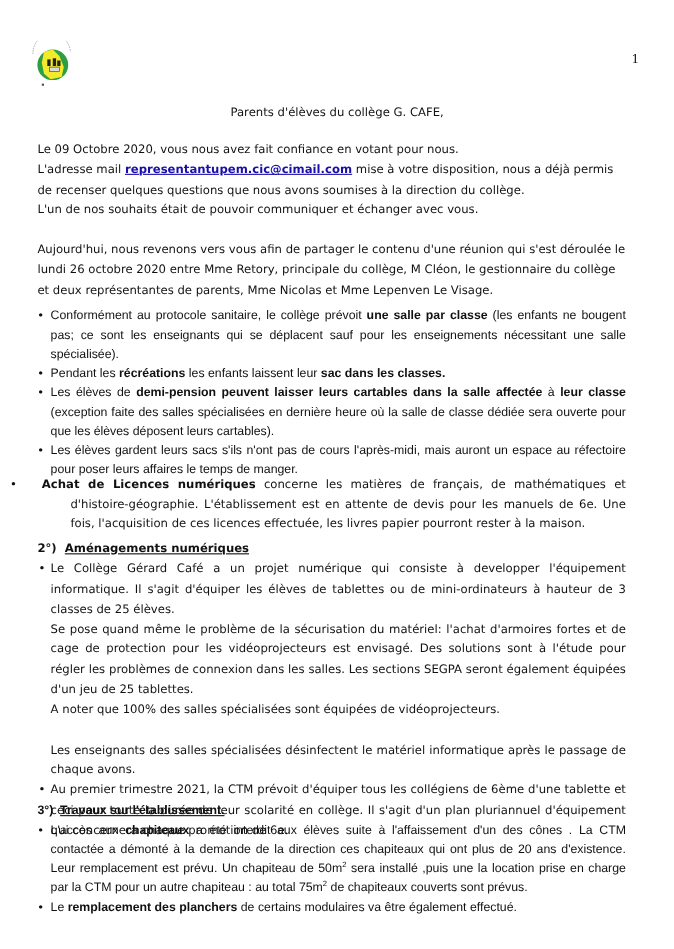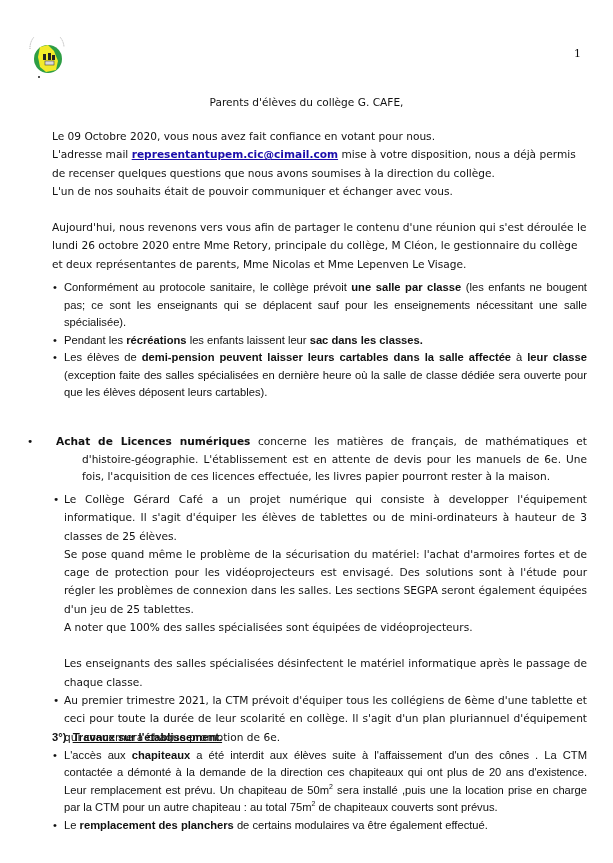--- a/index.html
+++ b/index.html
@@ -3,21 +3,21 @@
 <meta charset="utf-8">
 <style>
   html, body { margin: 0; padding: 0; background: #ffffff; }
   body { width: 613px; height: 863px; position: relative; overflow: hidden;
          font-family: "DejaVu Sans", sans-serif; color: #111; font-size: 10.6px; }
   .page { position: absolute; left: 0; top: 0; width: 613px; height: 863px; background: #fff; }
   .logo { position: absolute; left: 26px; top: 37px; width: 42px; height: 36px; }
   .logo-dot { position: absolute; left: 38px; top: 76px; width: 2px; height: 2px; background: #555; }
   .page-number { position: absolute; left: 574px; top: 47px; font-family: "DejaVu Serif", serif; font-size: 11px; }
   .title { position: absolute; left: 0; width: 613px; top: 96px; text-align: center; font-size: 10.6px; }
-  .block { position: absolute; left: 52px; width: 535px; line-height: 18.3px; }
+  .block { position: absolute; left: 34px; width: 535px; line-height: 18.3px; }
   .p { margin: 0; }
   .link { color: #1a0dab; text-decoration: underline; font-weight: bold; }
   .h { font-weight: bold; margin: 0; }
   .h u { text-decoration: underline; }
   ul { margin: 0; padding: 0; list-style: none; }
   li { position: relative; padding-left: 12px; text-align: justify; }
   li::before { content: "\2022"; position: absolute; left: 1px; top: 0; }
   .arial-ish { font-family: "Liberation Sans", sans-serif; font-size: 11.2px; }
   .indent { padding-left: 12px; text-align: justify; }
   b { font-weight: bold; }
@@ -50,38 +50,40 @@
     <p class="p"><span>L'adresse mail </span><a class="link">representantupem.cic@cimail.com</a><span> mise à votre disposition, nous a déjà permis de recenser quelques questions que nous avons soumises à la direction du collège.</span></p>
     <p class="p">L'un de nos souhaits était de pouvoir communiquer et échanger avec vous.</p>
     <p class="p" style="margin-top:18px;">Aujourd'hui, nous revenons vers vous afin de partager le contenu d'une réunion qui s'est déroulée le lundi 26 octobre 2020 entre Mme Retory, principale du collège, M Cléon, le gestionnaire du collège et deux représentantes de parents, Mme Nicolas et Mme Lepenven Le Visage.</p>
   </div>
 
   <div class="block arial-ish" style="top:279px; line-height:17.5px;">
     <ul>
       <li><span>Conformément au protocole sanitaire, le collège prévoit </span><b>une salle par classe</b><span> (les enfants ne bougent pas; ce sont les enseignants qui se déplacent sauf pour les enseignements nécessitant une salle spécialisée).</span></li>
       <li><span>Pendant les </span><b>récréations</b><span> les enfants laissent leur </span><b>sac dans les classes.</b></li>
       <li><span>Les élèves de </span><b>demi-pension peuvent laisser leurs cartables dans la salle affectée</b><span> à </span><b>leur classe</b><span> (exception faite des salles spécialisées en dernière heure où la salle de classe dédiée  sera ouverte pour que les élèves déposent leurs cartables).</span></li>
+      <li>Les élèves gardent leurs sacs s'ils n'ont pas de cours l'après-midi, mais auront un espace au réfectoire pour poser leurs affaires le temps de manger.</li>
     </ul>
   </div>
 
   <div class="block" style="top:433px; line-height:17.5px;">
     <ul>
       <li style="padding-left:30px; text-indent:-26px;"><b>Achat de Licences numériques</b><span> concerne les matières de français, de mathématiques et d'histoire-géographie. L'établissement est en attente de devis pour les manuels de 6e. Une fois, l'acquisition de ces licences effectuée, les livres papier pourront rester à la maison.</span></li>
     </ul>
   </div>
 
   <div class="block" style="top:490px; line-height:18.3px;">
+    <p class="h"><span>2°)</span>&nbsp; <u>Aménagements numériques</u></p>
     <ul>
       <li>
         <span>Le Collège Gérard Café a un projet numérique qui consiste à developper l'équipement informatique. Il s'agit d'équiper les élèves de tablettes ou de mini-ordinateurs à hauteur de 3 classes de 25 élèves.</span><br>
         <span>Se pose quand même le problème de la sécurisation du matériel: l'achat d'armoires fortes et de cage de protection pour les vidéoprojecteurs est envisagé. Des solutions sont à l'étude pour régler les problèmes de connexion dans les salles. Les sections SEGPA seront également équipées d'un jeu de 25 tablettes.</span><br>
         <span>A noter que 100% des salles spécialisées sont équipées de vidéoprojecteurs.</span>
       </li>
     </ul>
-    <p class="p indent" style="margin-top:18px;">Les enseignants des salles spécialisées désinfectent le matériel informatique après le passage de chaque classe.</p>
+    <p class="p indent" style="margin-top:18px;">Les enseignants des salles spécialisées désinfectent le matériel informatique après le passage de chaque avons.</p>
     <ul>
       <li>
         <span>Au premier trimestre 2021, la CTM prévoit d'équiper  tous les collégiens de 6ème d'une tablette et ceci pour toute la durée de leur scolarité en collège. Il s'agit d'un plan pluriannuel d'équipement qui concernera chaque promotion de 6e.</span><br>
       </li>
     </ul>
   </div>
 
   <div class="block arial-ish" style="top:729px; line-height:17.5px;">
     <p class="h"><span>3°)</span>&nbsp; <u>Travaux sur l'établissement.</u></p>
     <ul>

